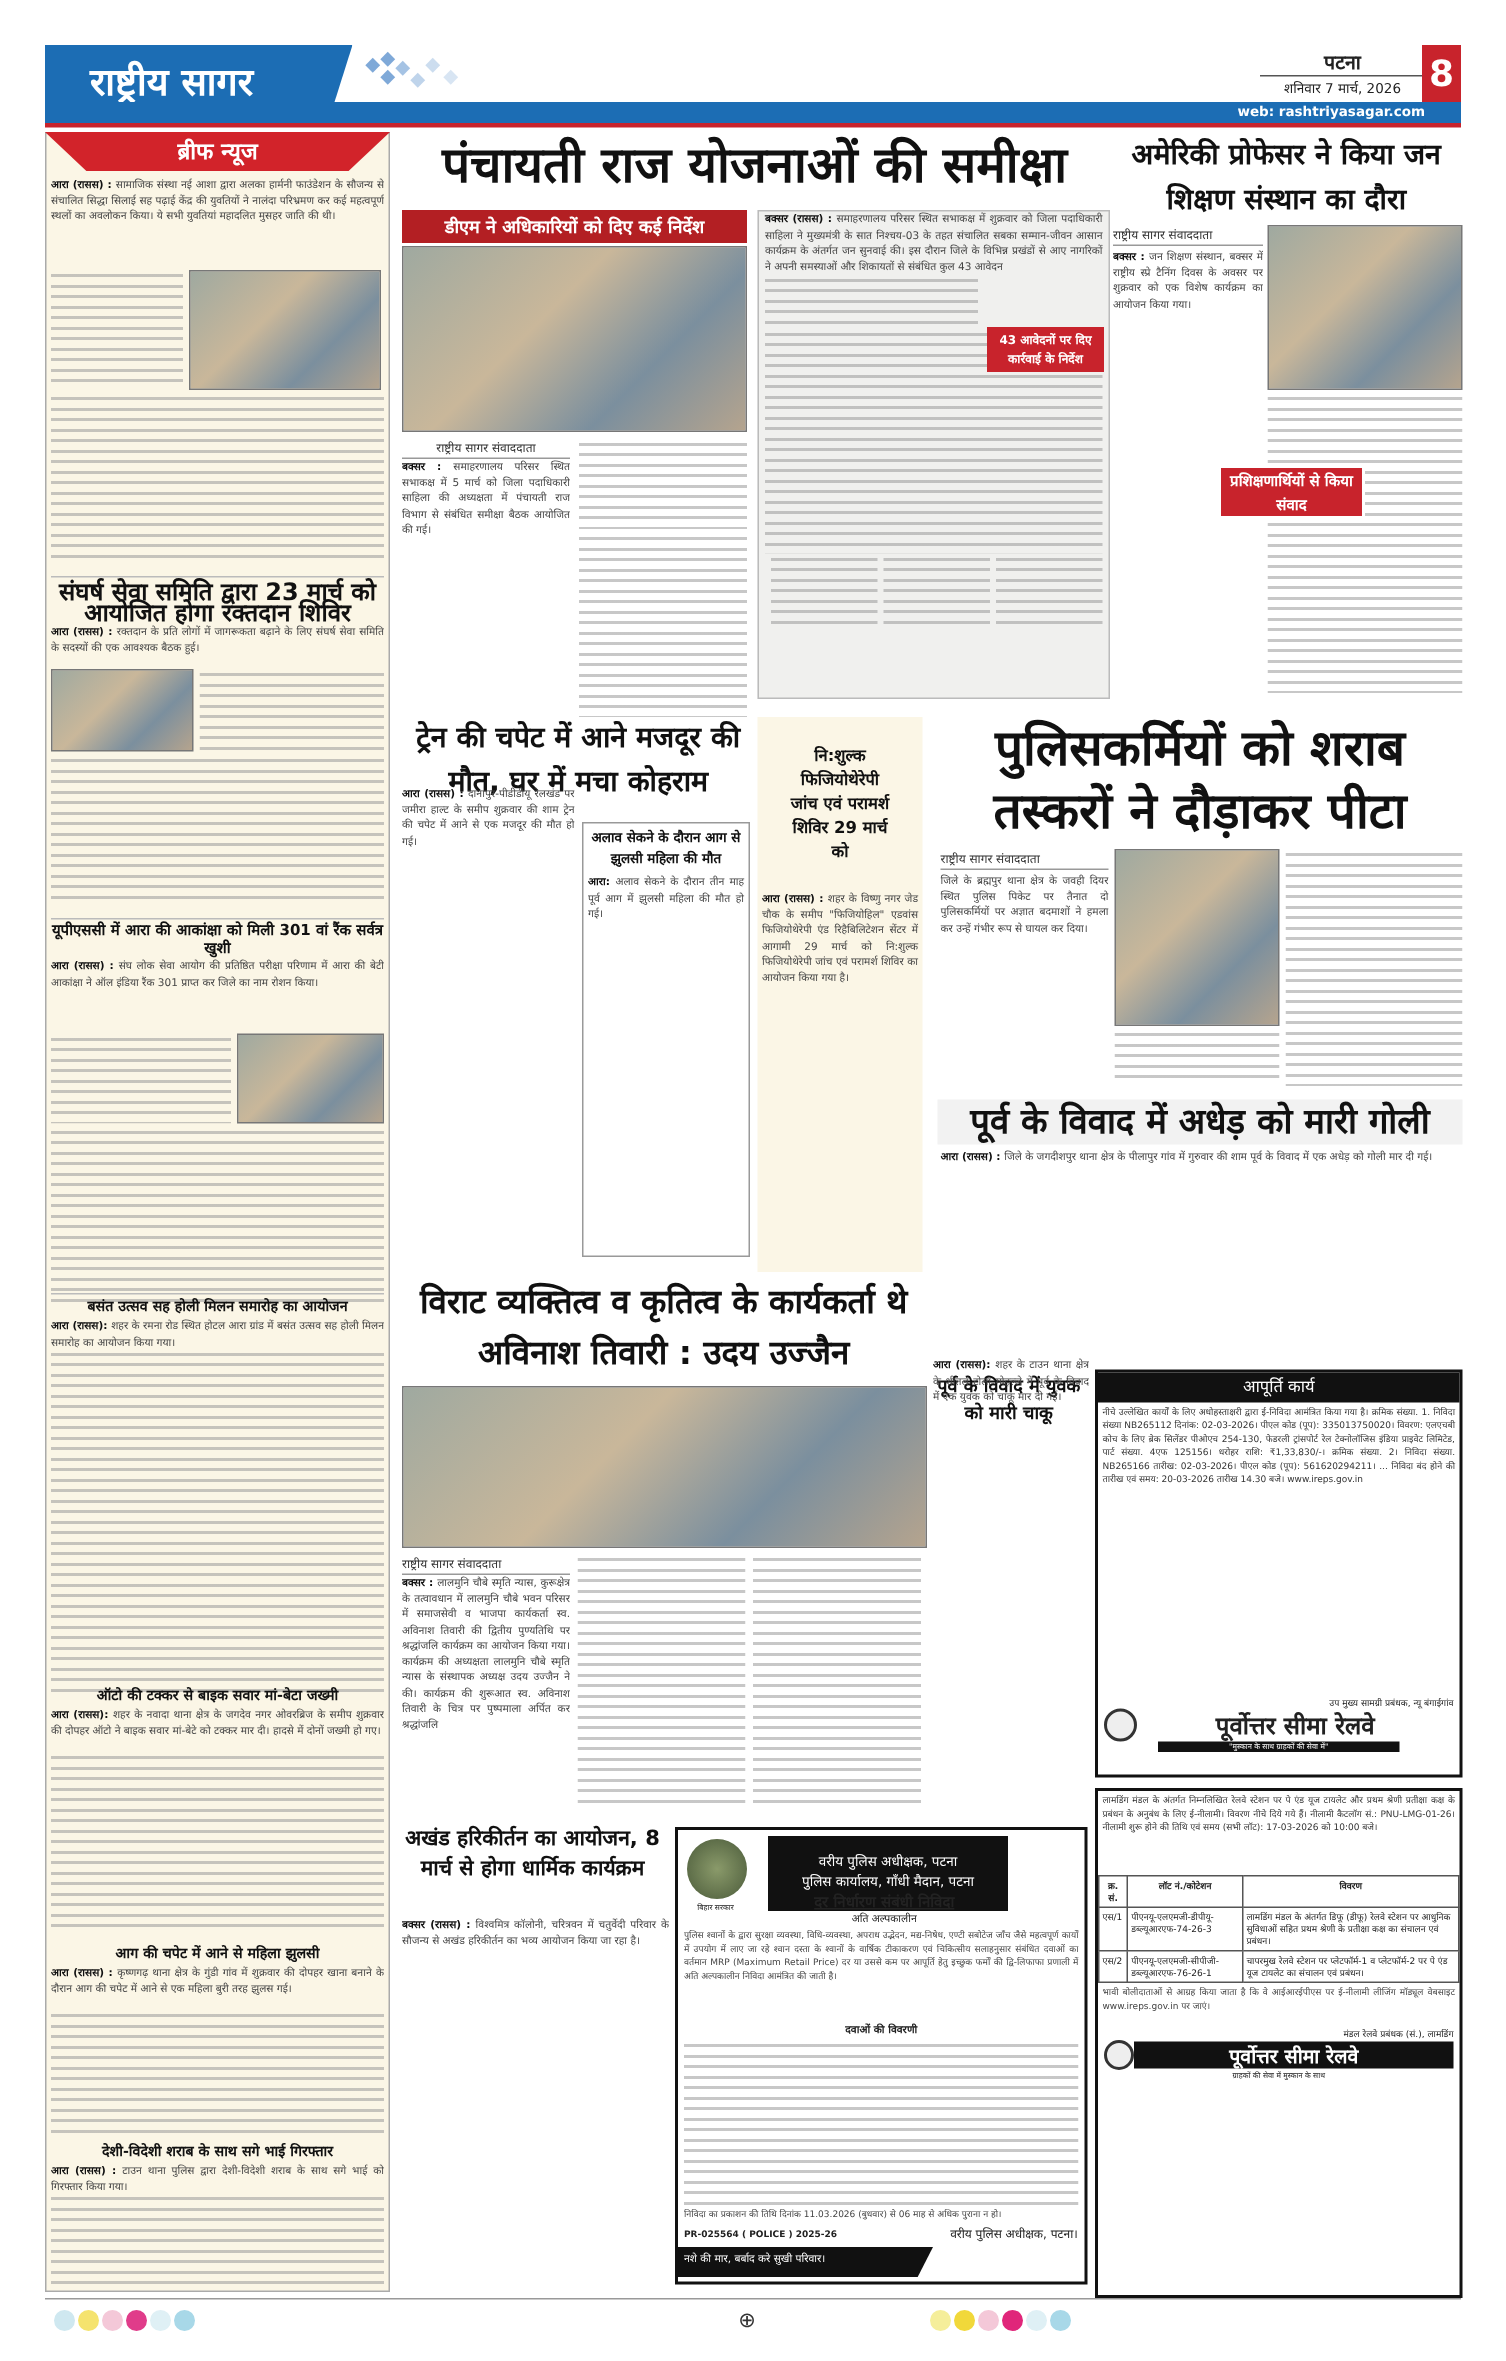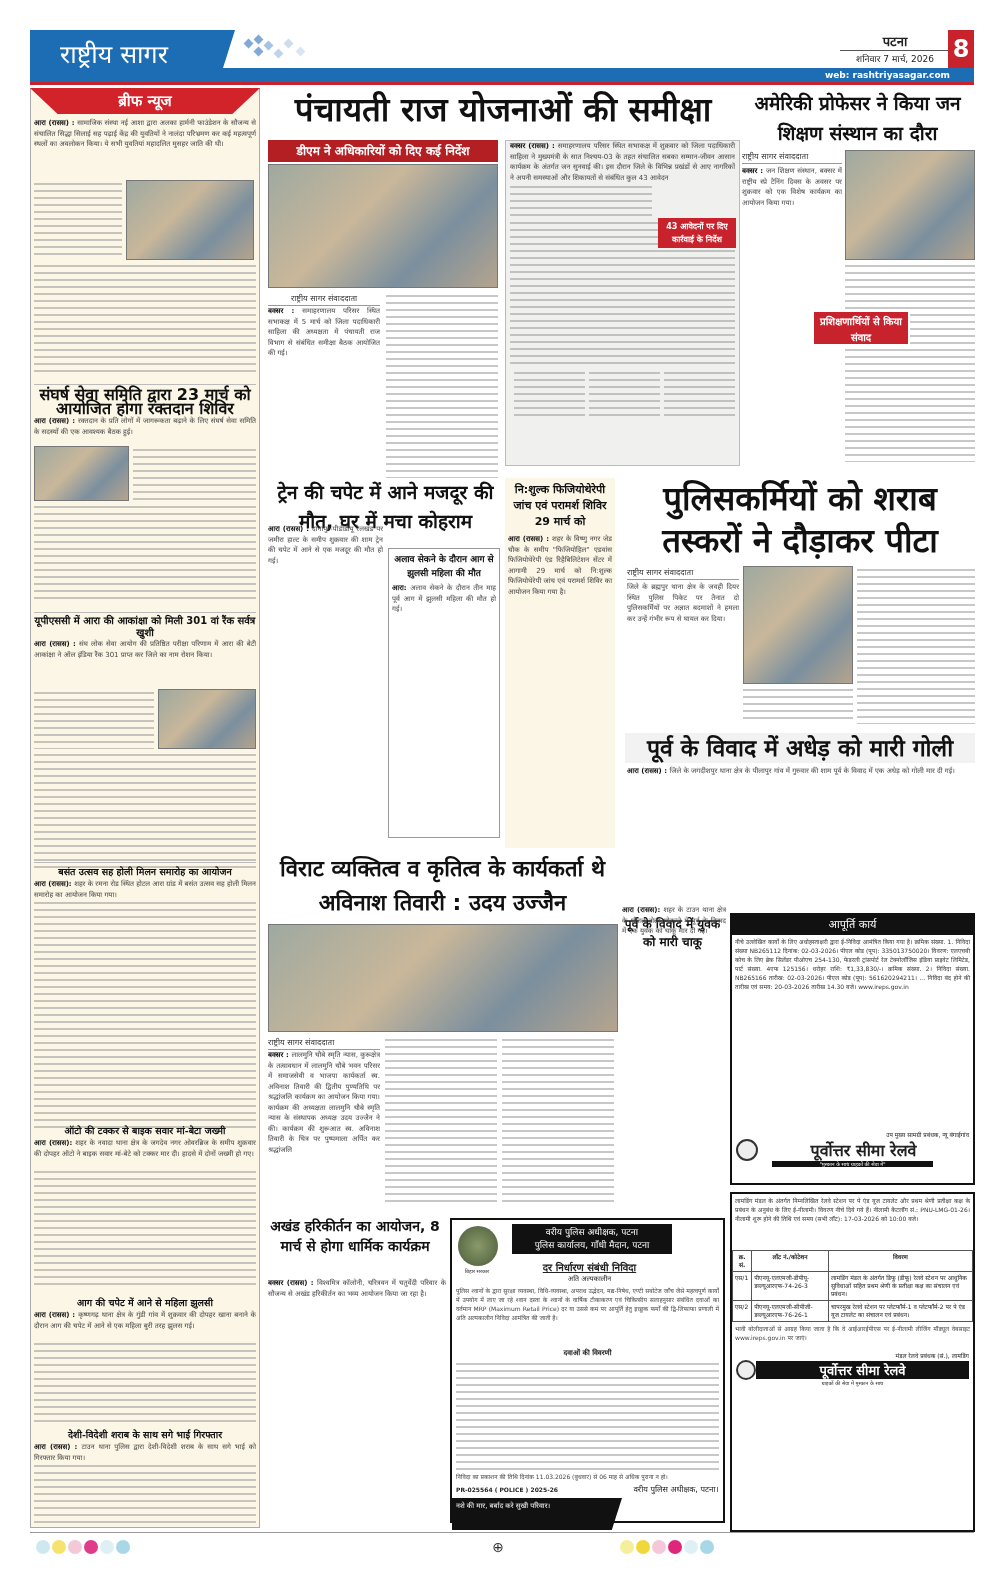--- a/index.html
+++ b/index.html
@@ -1,21 +1,21 @@
 <!DOCTYPE html>
 <html><head>
 <meta charset="utf-8">
 <style>
 *{box-sizing:border-box;margin:0;padding:0}
 body{width:1004px;height:1574px;background:#fff;font-family:"DejaVu Sans",sans-serif;color:#222;position:relative;overflow:hidden}
 .abs{position:absolute}
 
 #masthead{left:30px;top:30px;width:944px;height:52px}
 #logo-box{left:0;top:0;width:205px;height:52px;background:#1c6db4;clip-path:polygon(0 0,100% 0,92% 100%,0 100%)}
-#logo-text{left:30px;top:6px;color:#fff;font-family:"DejaVu Serif",serif;font-weight:normal;font-size:25px;white-space:nowrap}
+#logo-text{left:30px;top:6px;color:#fff;font-family:"DejaVu Serif",serif;font-weight:bold;font-size:25px;white-space:nowrap}
 #dots{left:215px;top:6px;width:80px;height:30px}
 #dots span{position:absolute;width:7px;height:7px;background:#7fa9d8;transform:rotate(45deg)}
 #section-title{left:340px;top:4px;width:310px;text-align:center;font-family:"DejaVu Serif",serif;font-weight:bold;font-size:26px;color:#111}
 #city{left:810px;top:2px;width:110px;text-align:center;font-weight:bold;font-size:13px;border-bottom:1px solid #555}
 #date{left:810px;top:22px;width:110px;text-align:center;font-size:9px}
 #pageno{left:918px;top:0;width:26px;height:38px;background:#c8232c;color:#fff;font-weight:bold;font-size:24px;text-align:center;line-height:38px}
 #blue-bar{left:0;top:38px;width:944px;height:14px;background:#1c6db4}
 #web{left:760px;top:38px;width:160px;text-align:right;color:#fff;font-size:9px;font-weight:bold;line-height:14px}
 #red-rule{left:30px;top:82px;width:944px;height:3px;background:#c8232c}
 
@@ -44,21 +44,21 @@
 #police-head{left:625px;top:478px;width:350px;font-size:33px;line-height:42px}
 #murder-head{left:625px;top:733px;width:350px;font-size:23px;line-height:30px;background:#f2f2f2}
 #virat-head{left:265px;top:852px;width:355px;font-size:22px;line-height:34px}
 #youth-head{left:620px;top:915px;width:105px;font-size:12px;line-height:18px}
 #supply{left:730px;top:913px;width:245px;height:272px;border:2px solid #111}
 #supply-title{background:#111;color:#fff;font-size:11px;text-align:center;line-height:20px}
 #rail-name{font-family:"DejaVu Serif",serif;font-weight:bold;font-size:16px;text-align:center;color:#222}
 #toilet{left:730px;top:1192px;width:245px;height:340px;border:2px solid #111}
 #toilet-title{background:#111;color:#fff;font-size:10px;text-align:center;line-height:16px;padding:3px}
 #police-ad{left:450px;top:1218px;width:275px;height:305px;border:2px solid #111}
-#pa-head{left:60px;top:4px;width:160px;background:#111;color:#fff;font-size:9px;text-align:center;line-height:13px;padding:2px}
+#pa-head{left:60px;top:4px;width:160px;background:#111;color:#fff;font-size:9px;text-align:center;line-height:13px;padding:12px}
 #akhand-head{left:265px;top:1216px;width:180px;font-size:14px;line-height:20px}
 #footer-rule{left:30px;top:1532px;width:944px;height:1px;background:#999}
 .reg{position:absolute;width:14px;height:14px;border-radius:50%}
 table.tt{border-collapse:collapse;width:100%;font-size:6px}
 table.tt td,table.tt th{border:1px solid #555;padding:2px;vertical-align:top}
 </style>
 </head>
 <body>
 
 <div id="masthead" class="abs">
@@ -202,21 +202,21 @@
 <div id="pink-callout" class="abs">प्रशिक्षणार्थियों से किया संवाद</div>
 
 <div id="train-head" class="abs hd">ट्रेन की चपेट में आने मजदूर की मौत, घर में मचा कोहराम</div>
 <div class="abs txt" style="left:268px;top:524px;width:115px;height:300px" data-lead="आरा (रासस) : ">दानापुर-पीडीडीयू रेलखंड पर जमीरा हाल्ट के समीप शुक्रवार की शाम ट्रेन की चपेट में आने से एक मजदूर की मौत हो गई।</div>
 <div id="fire-box" class="abs">
   <div class="hd" style="font-size:9px;line-height:14px;padding:3px">अलाव सेकने के दौरान आग से झुलसी महिला की मौत</div>
   <div class="txt" style="padding:0 3px;height:250px" data-lead="आरा: ">अलाव सेकने के दौरान तीन माह पूर्व आग में झुलसी महिला की मौत हो गई।</div>
 </div>
 
 <div id="physio-box" class="abs">
-  <div class="hd" style="font-size:11px;line-height:16px;padding:4px">नि:शुल्क फिजियोथेरेपी जांच एवं परामर्श शिविर 29 मार्च को</div>
+  <div class="hd" style="font-size:11px;line-height:16px;padding:18px">नि:शुल्क फिजियोथेरेपी जांच एवं परामर्श शिविर 29 मार्च को</div>
   <div class="txt" style="padding:0 3px;height:310px" data-lead="आरा (रासस) : ">शहर के विष्णु नगर जेड चौक के समीप "फिजियोहिल" एडवांस फिजियोथेरेपी एंड रिहैबिलिटेशन सेंटर में आगामी 29 मार्च को नि:शुल्क फिजियोथेरेपी जांच एवं परामर्श शिविर का आयोजन किया गया है।</div>
 </div>
 
 <div id="police-head" class="abs hd">पुलिसकर्मियों को शराब तस्करों ने दौड़ाकर पीटा</div>
 <div class="abs" style="left:627px;top:566px;width:112px">
   <div class="byline">राष्ट्रीय सागर संवाददाता</div>
   <div class="txt" style="height:155px;margin-top:2px">जिले के ब्रह्मपुर थाना क्षेत्र के जवही दियर स्थित पुलिस पिकेट पर तैनात दो पुलिसकर्मियों पर अज्ञात बदमाशों ने हमला कर उन्हें गंभीर रूप से घायल कर दिया।</div>
 </div>
 <div class="abs photo" style="left:743px;top:566px;width:110px;height:118px"></div>
 <div class="abs txt" style="left:743px;top:686px;width:110px;height:38px">
@@ -300,21 +300,21 @@
   </div>
   <div class="abs" style="left:50px;top:40px;width:175px;text-align:center;font-weight:bold;font-size:10px;text-decoration:underline">दर निर्धारण संबंधी निविदा</div>
   <div class="abs" style="left:50px;top:54px;width:175px;text-align:center;font-size:7px">अति अल्पकालीन</div>
   <div class="abs txt" style="left:4px;top:66px;width:263px;height:58px;font-size:6px;line-height:9px">पुलिस श्वानों के द्वारा सुरक्षा व्यवस्था, विधि-व्यवस्था, अपराध उद्भेदन, मद्य-निषेध, एण्टी सबोटेज जाँच जैसे महत्वपूर्ण कार्यों में उपयोग में लाए जा रहे श्वान दस्ता के श्वानों के वार्षिक टीकाकरण एवं चिकित्सीय सलाहनुसार संबंधित दवाओं का वर्तमान MRP (Maximum Retail Price) दर या उससे कम पर आपूर्ति हेतु इच्छुक फर्मों की द्वि-लिफाफा प्रणाली में अति अल्पकालीन निविदा आमंत्रित की जाती है।</div>
   <div class="abs" style="left:4px;top:128px;width:263px;text-align:center;font-size:7px;font-weight:bold">दवाओं की विवरणी</div>
   <div class="abs txt" style="left:4px;top:140px;width:263px;height:110px">
       <span class="filler"></span>
     </div>
   <div class="abs txt" style="left:4px;top:252px;width:263px;height:10px;font-size:6px">निविदा का प्रकाशन की तिथि दिनांक 11.03.2026 (बुधवार) से 06 माह से अधिक पुराना न हो।</div>
   <div class="abs" style="left:4px;top:266px;font-size:6px;font-weight:bold">PR-025564 ( POLICE ) 2025-26</div>
-  <div class="abs" style="left:0;top:278px;width:170px;height:32px;background:#111;color:#fff;font-size:7px;line-height:16px;padding-left:4px;clip-path:polygon(0 0,100% 0,94% 100%,0 100%)">नशे की मार, बर्बाद करे सुखी परिवार।</div>
+  <div class="abs" style="left:0;top:278px;width:170px;height:20px;background:#111;color:#fff;font-size:7px;line-height:16px;padding-left:4px;clip-path:polygon(0 0,100% 0,94% 100%,0 100%)">नशे की मार, बर्बाद करे सुखी परिवार।</div>
   <div class="abs" style="left:180px;top:264px;width:88px;text-align:center;font-size:8px;line-height:12px">वरीय पुलिस अधीक्षक, पटना।</div>
 </div>
 
 <div id="footer-rule" class="abs"></div>
 <div class="abs" style="left:36px;top:1540px;width:150px;height:14px">
   <span class="reg" style="left:0;background:#cfe8f0"></span>
     <span class="reg" style="left:16px;background:#f5e36e"></span>
     <span class="reg" style="left:32px;background:#f4c8d8"></span>
     <span class="reg" style="left:48px;background:#e03c8a"></span>
     <span class="reg" style="left:64px;background:#dff0f5"></span>

